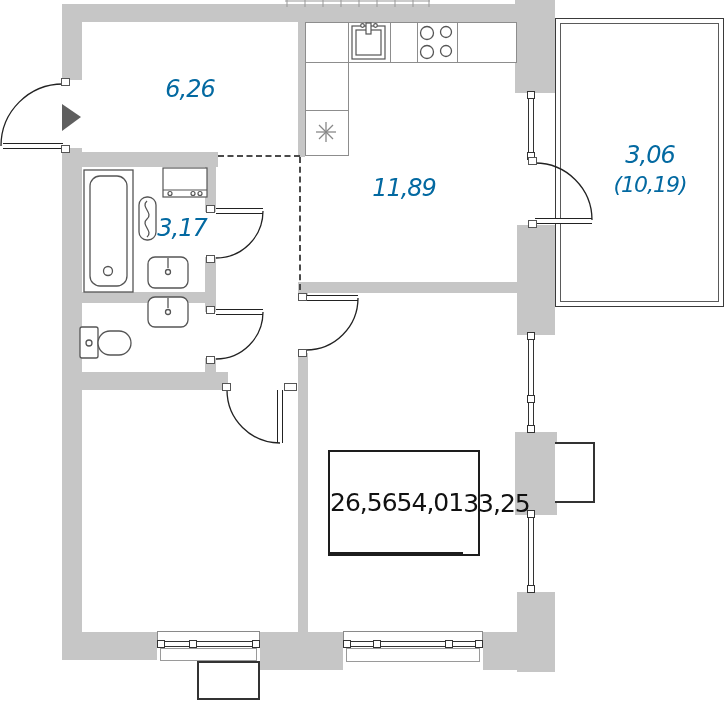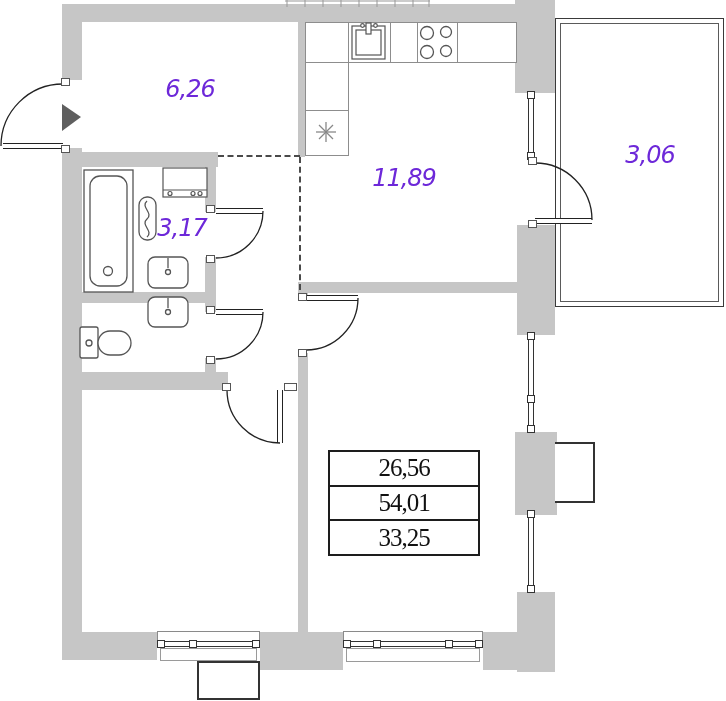--- a/index.html
+++ b/index.html
@@ -8,21 +8,21 @@
     position: relative;
     width: 726px; height: 701px;
     background: #fff;
     font-family: "DejaVu Sans", sans-serif;
     overflow: hidden;
   }
   .wall { position:absolute; background:#c6c6c6; }
   .lbl {
     position:absolute; width:100px; text-align:center;
     font: italic 24px "DejaVu Sans", sans-serif;
-    color:#6d28d9; letter-spacing:-1px; line-height:30px; z-index:6;
+    color:#0369a1; letter-spacing:-1px; line-height:30px; z-index:6;
   }
   .leaf-h { position:absolute; height:6px; background:#fff;
     border-top:1.5px solid #222; border-bottom:1.5px solid #222; z-index:5; }
   .leaf-v { position:absolute; width:6px; background:#fff;
     border-left:1.5px solid #222; border-right:1.5px solid #222; z-index:5; }
   .jamb { position:absolute; width:9px; height:8px; background:#fff;
     border:1px solid #555; z-index:6; }
   .wframe { position:absolute; background:#fff; border:1px solid #8a8a8a; z-index:3; }
   .sill   { position:absolute; background:#fff; border:1px solid #9a9a9a; z-index:3; }
   .glz-h { position:absolute; height:6px; background:#fff;
@@ -38,21 +38,21 @@
   .balc-inner { position:absolute; border:1px solid #5a5a5a; z-index:1; }
   .ac { position:absolute; background:#fff; border:2px solid #333; z-index:4; }
   .ac.open-left { border-left:none; }
   #fix { position:absolute; left:0; top:0; z-index:5; pointer-events:none; }
   
   .utable { position:absolute; left:328px; top:450px; width:152px; height:106px;
     border:2px solid #1d1d1d; display:flex; background:#fff; z-index:7; }
   .utable .tleft { flex:0 0 82px; border-right:2px solid #1d1d1d;
     display:flex; align-items:center; justify-content:center;
     font-size:29px; color:#111; letter-spacing:-1px; }
-  .utable .tright { flex:1; display:flex; flex-direction:column;font-family:Liberation Serif, serif; }
+  .utable .tright { flex:1; display:flex; flex-direction:row; }
   .utable .trow { flex:1; border-bottom:2px solid #1d1d1d;
     display:flex; align-items:center; justify-content:center;
     font-size:25px; color:#111; letter-spacing:-1px; }
   .utable .trow:last-child { border-bottom:none; }
 </style>
 </head>
 <body>
 
 <div id="plan">
 
@@ -226,24 +226,25 @@
     </g>
 
     <g fill="#fff" stroke="#555" stroke-width="1.3">
       <rect x="80" y="327" width="18" height="31" rx="2"></rect>
       <rect x="98" y="331" width="33" height="24" rx="12"></rect>
       <circle cx="89" cy="343" r="3" fill="none"></circle>
     </g>
   </svg>
 
   <div class="lbl" style="left:140px;top:74px;">6,26</div>
-  <div class="lbl" style="left:354px;top:163px;">11,89</div>
+  <div class="lbl" style="left:354px;top:173px;">11,89</div>
   <div class="lbl" style="left:132px;top:213px;">3,17</div>
   <div class="lbl" style="left:595px;top:140px;width:110px;">
     <div>3,06</div>
+    <div class="small" style="font-size:22px;">(10,19)</div>
   </div>
 
   <div class="utable">
     <div class="tright">
       <div class="trow">26,56</div>
       <div class="trow">54,01</div>
       <div class="trow">33,25</div>
     </div>
   </div>
 

